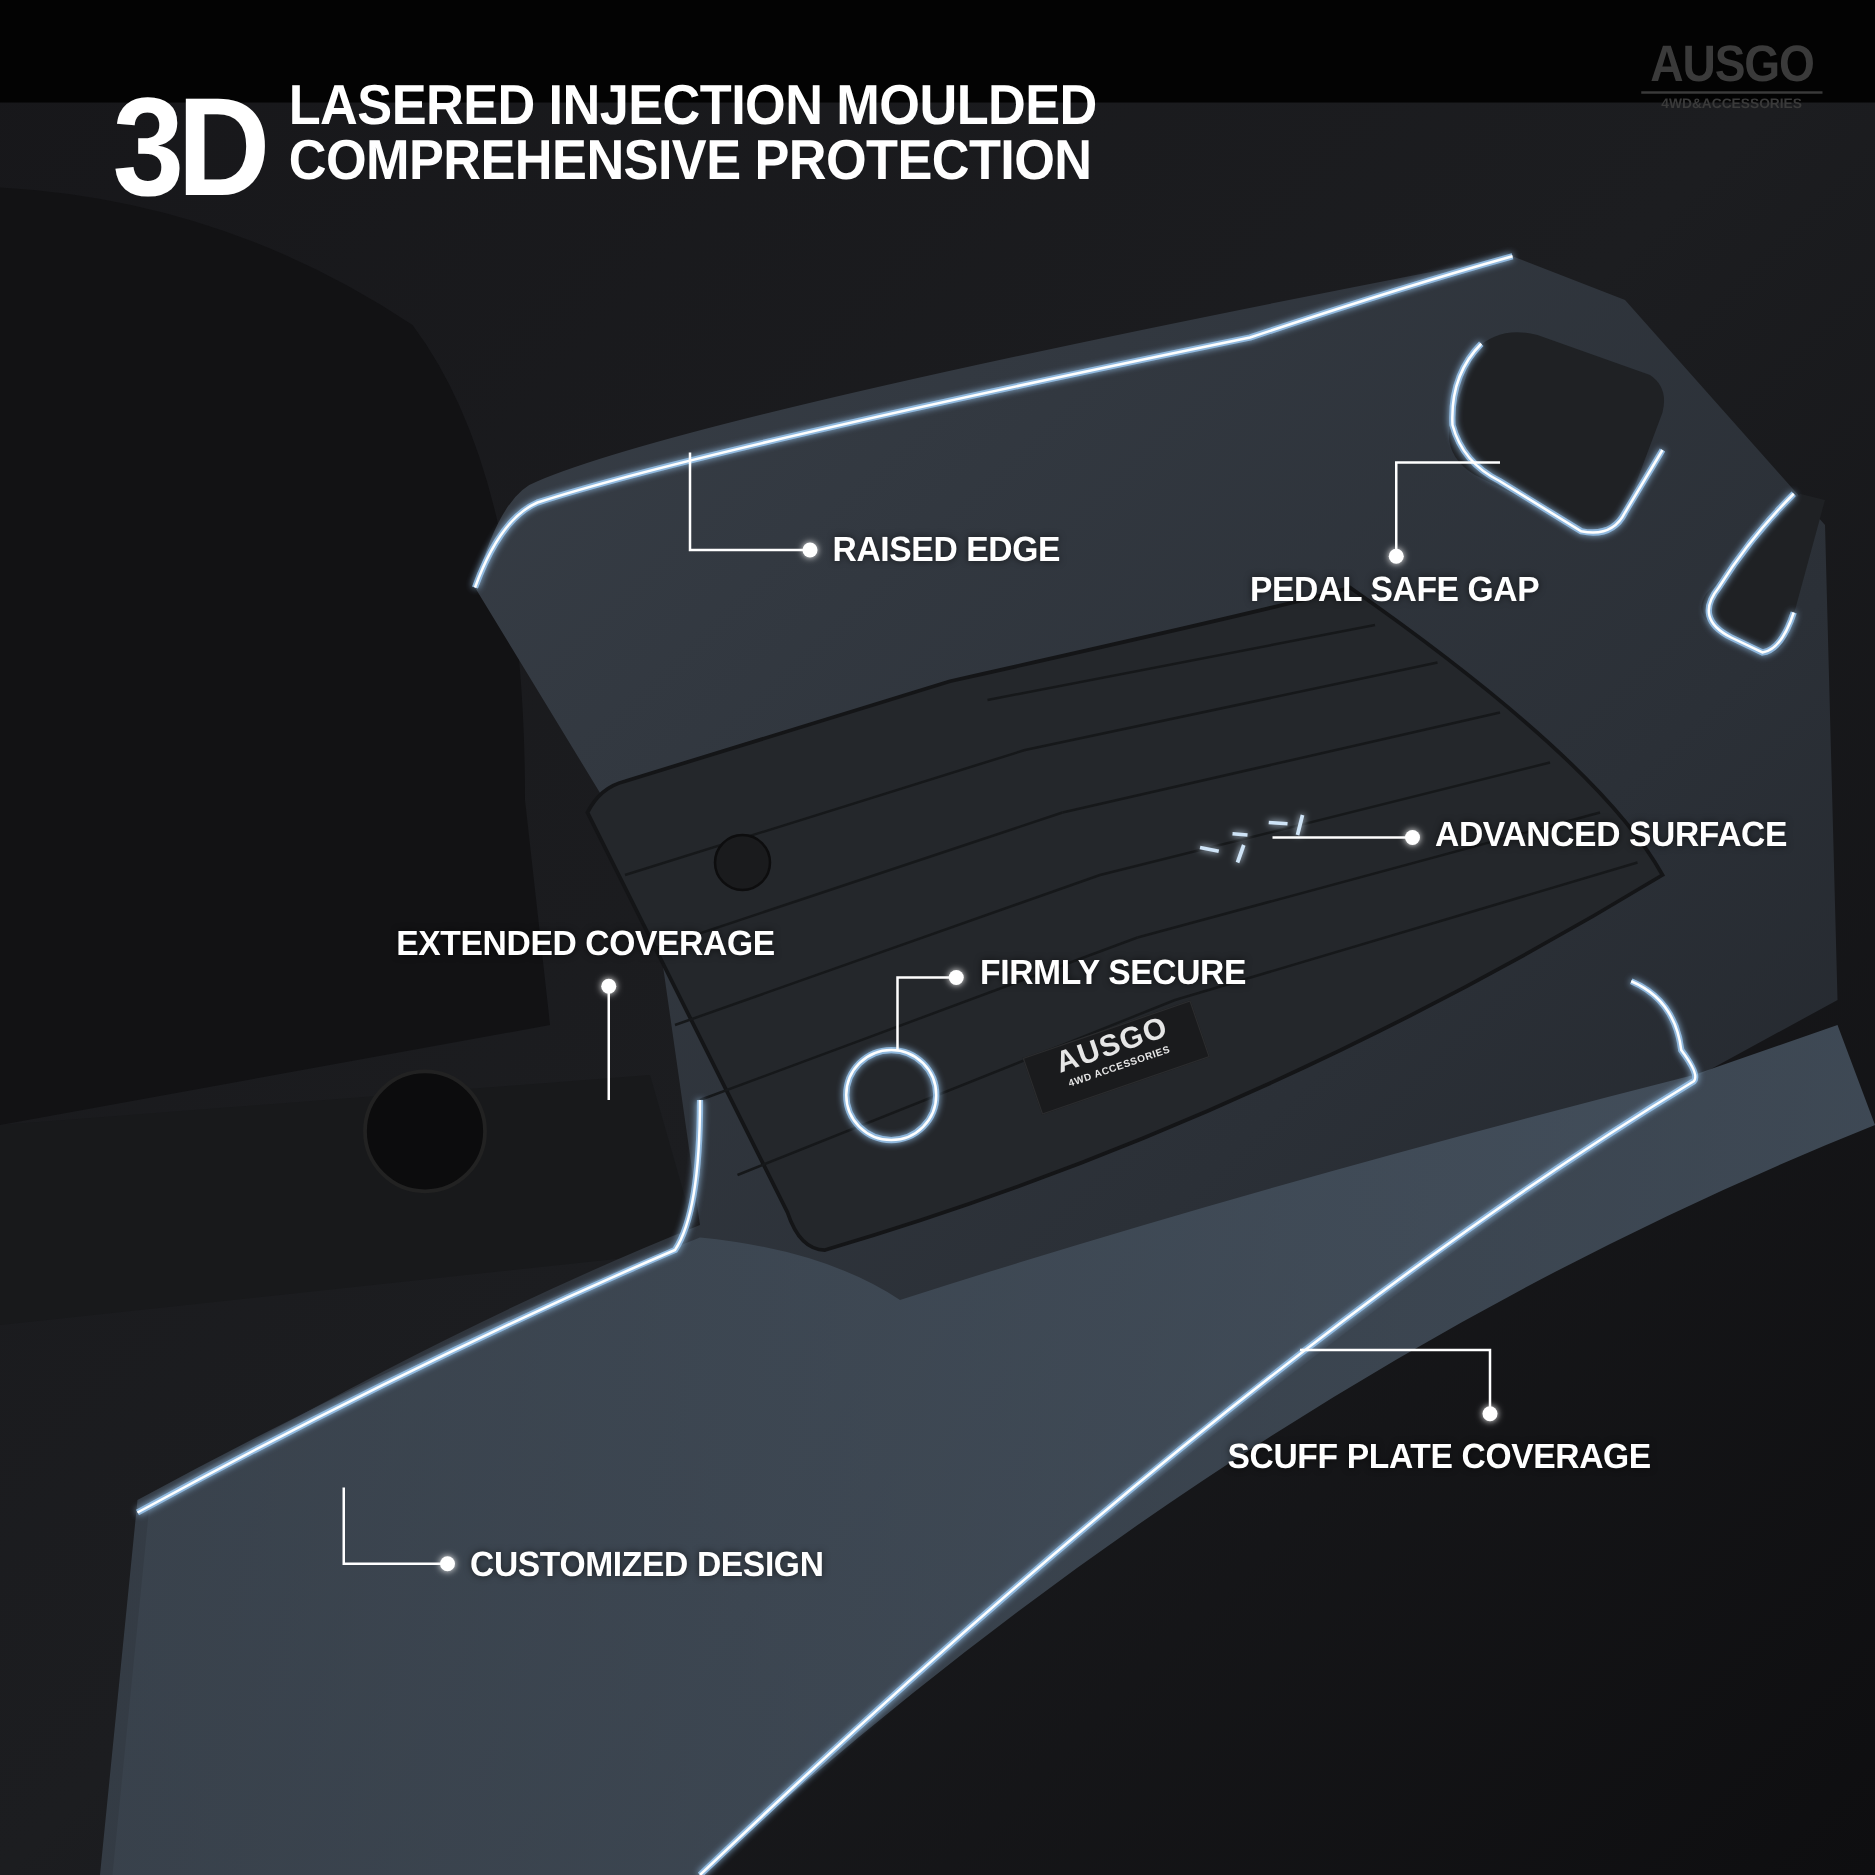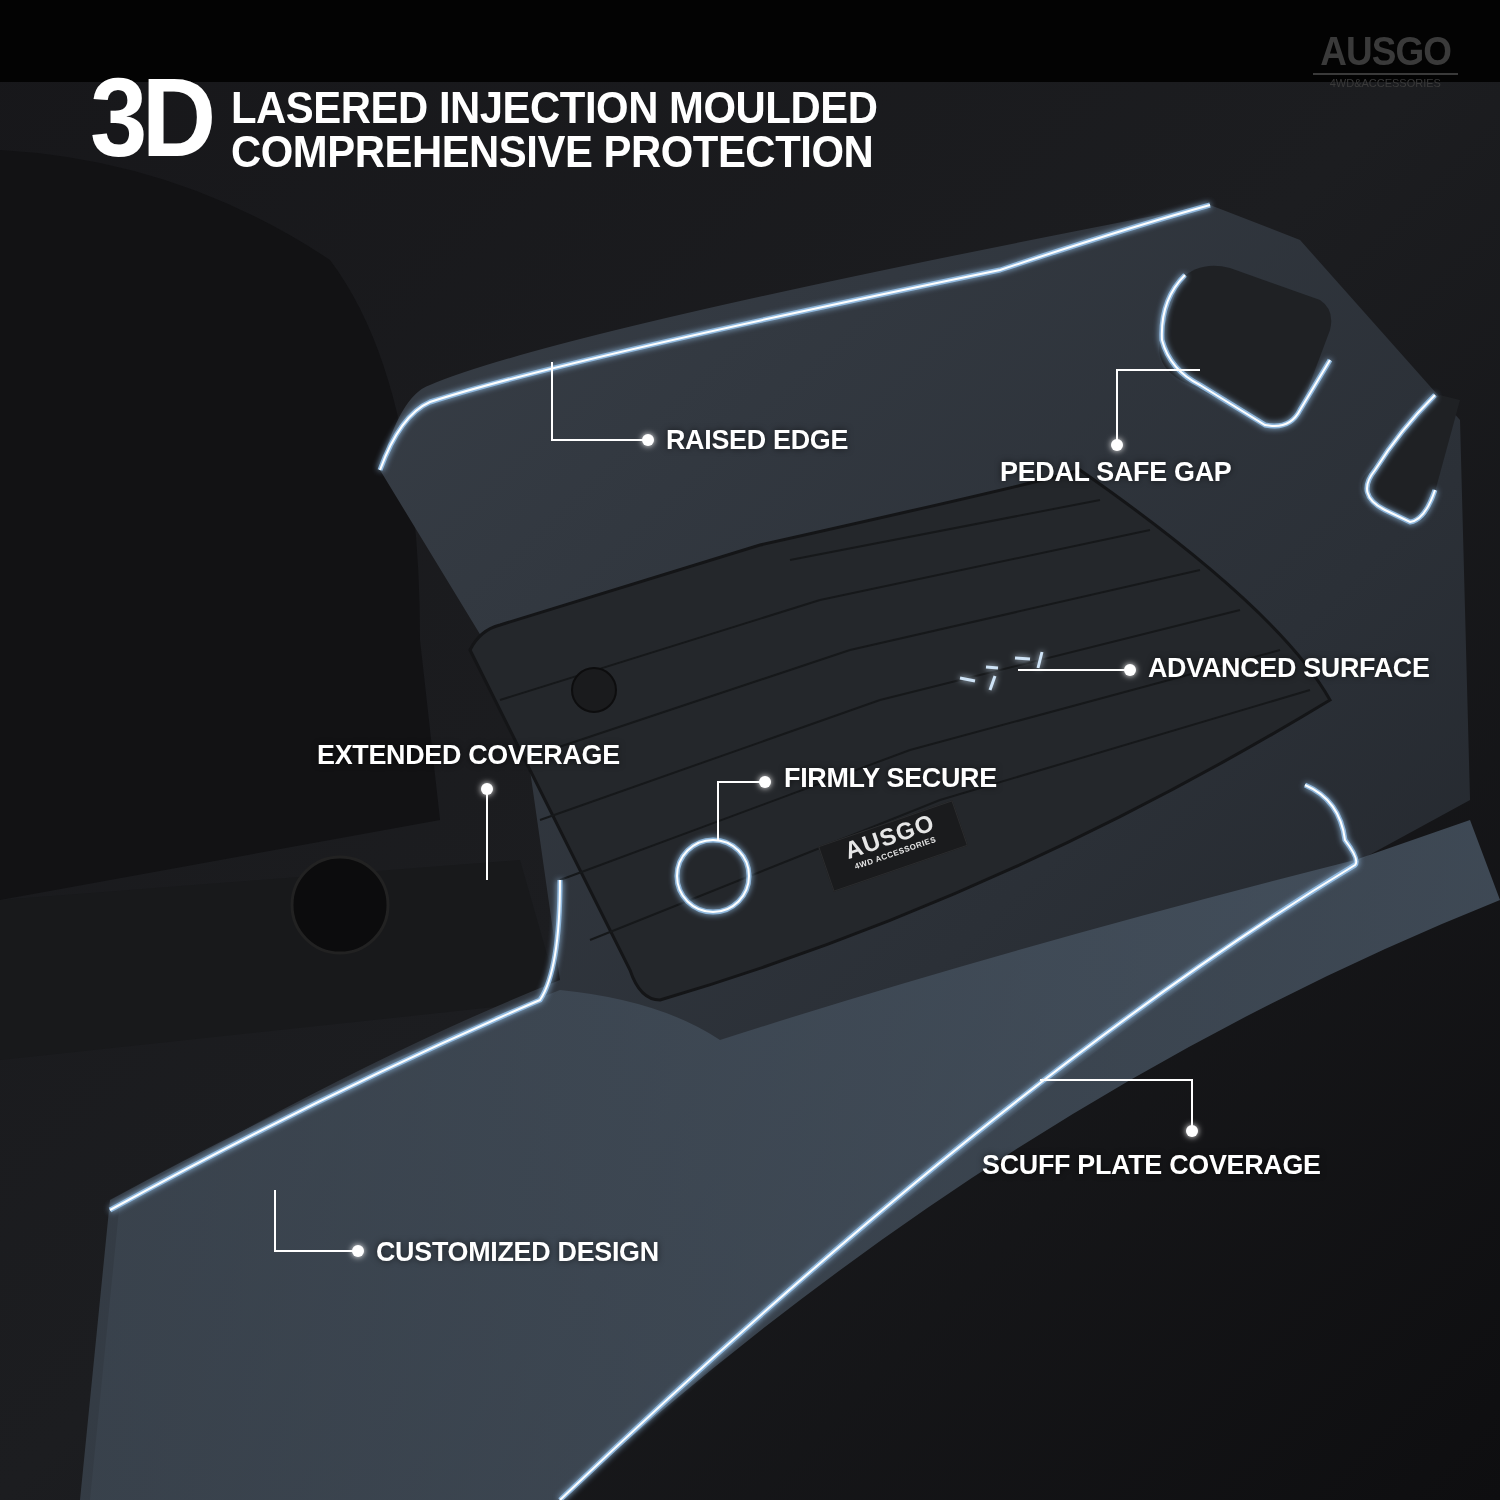--- a/index.html
+++ b/index.html
@@ -1,28 +1,28 @@
 <!DOCTYPE html>
 <html><head>
 <meta charset="utf-8">
 <style>
   html, body { margin: 0; padding: 0; }
   body { width: 1500px; height: 1500px; background: #0a0a0b; overflow: hidden; position: relative;
          font-family: "Liberation Sans", sans-serif; }
   .scene { position: absolute; inset: 0; }
   .topbar { position: absolute; left: 0; top: 0; width: 1500px; height: 82px; background: #030303; }
-  .headline { position: absolute; left: 90px; top: 62px; display: flex; align-items: flex-end; color: #fff; }
+  .headline { position: absolute; left: 90px; top: 62px; display: flex; align-items: flex-start; color: #fff; }
   .big3d { font-family: "Liberation Sans", sans-serif; font-weight: 700; font-size: 112px; letter-spacing: -6px;
            line-height: 1; transform: scaleX(0.92); transform-origin: left center; margin-right: 10px; }
   .subhead { display: flex; flex-direction: column; font-weight: 700; font-size: 45px; line-height: 44px;
              transform: scaleX(0.93); transform-origin: left center; letter-spacing: -0.5px; }
   .brand { position: absolute; right: 42px; top: 32px; color: #3a3a3a; text-align: center; }
   .brand-name { font-weight: 700; font-size: 41px; line-height: 38px; letter-spacing: -1px; transform: scaleX(0.9); }
   .brand-rule { height: 2px; background: #3a3a3a; margin: 3px 0 2px; }
-  .brand-sub { font-weight: 400; font-size: 11px; letter-spacing: 0px; }
+  .brand-sub { font-weight: 700; font-size: 11px; letter-spacing: 0px; }
   .label { position: absolute; color: #ffffff; font-weight: 700; font-size: 28px; letter-spacing: -0.3px;
            white-space: nowrap; text-shadow: 0 0 6px rgba(0,0,0,0.6); transform: scaleX(0.96); transform-origin: left center; }
   .mat-badge { position: absolute; left: 822px; top: 822px; width: 140px; height: 46px; background: #1a1b1d;
                border: 1px solid #2b2c2e; transform: rotate(-19deg); color: #e6e6e6; text-align: center; }
   .mat-badge .n { font-weight: 700; font-size: 24px; line-height: 26px; letter-spacing: 1px; }
   .mat-badge .s { font-weight: 700; font-size: 8px; letter-spacing: 0.5px; }
   svg.overlay { position: absolute; left: 0; top: 0; }
 </style>
 </head>
 <body>

